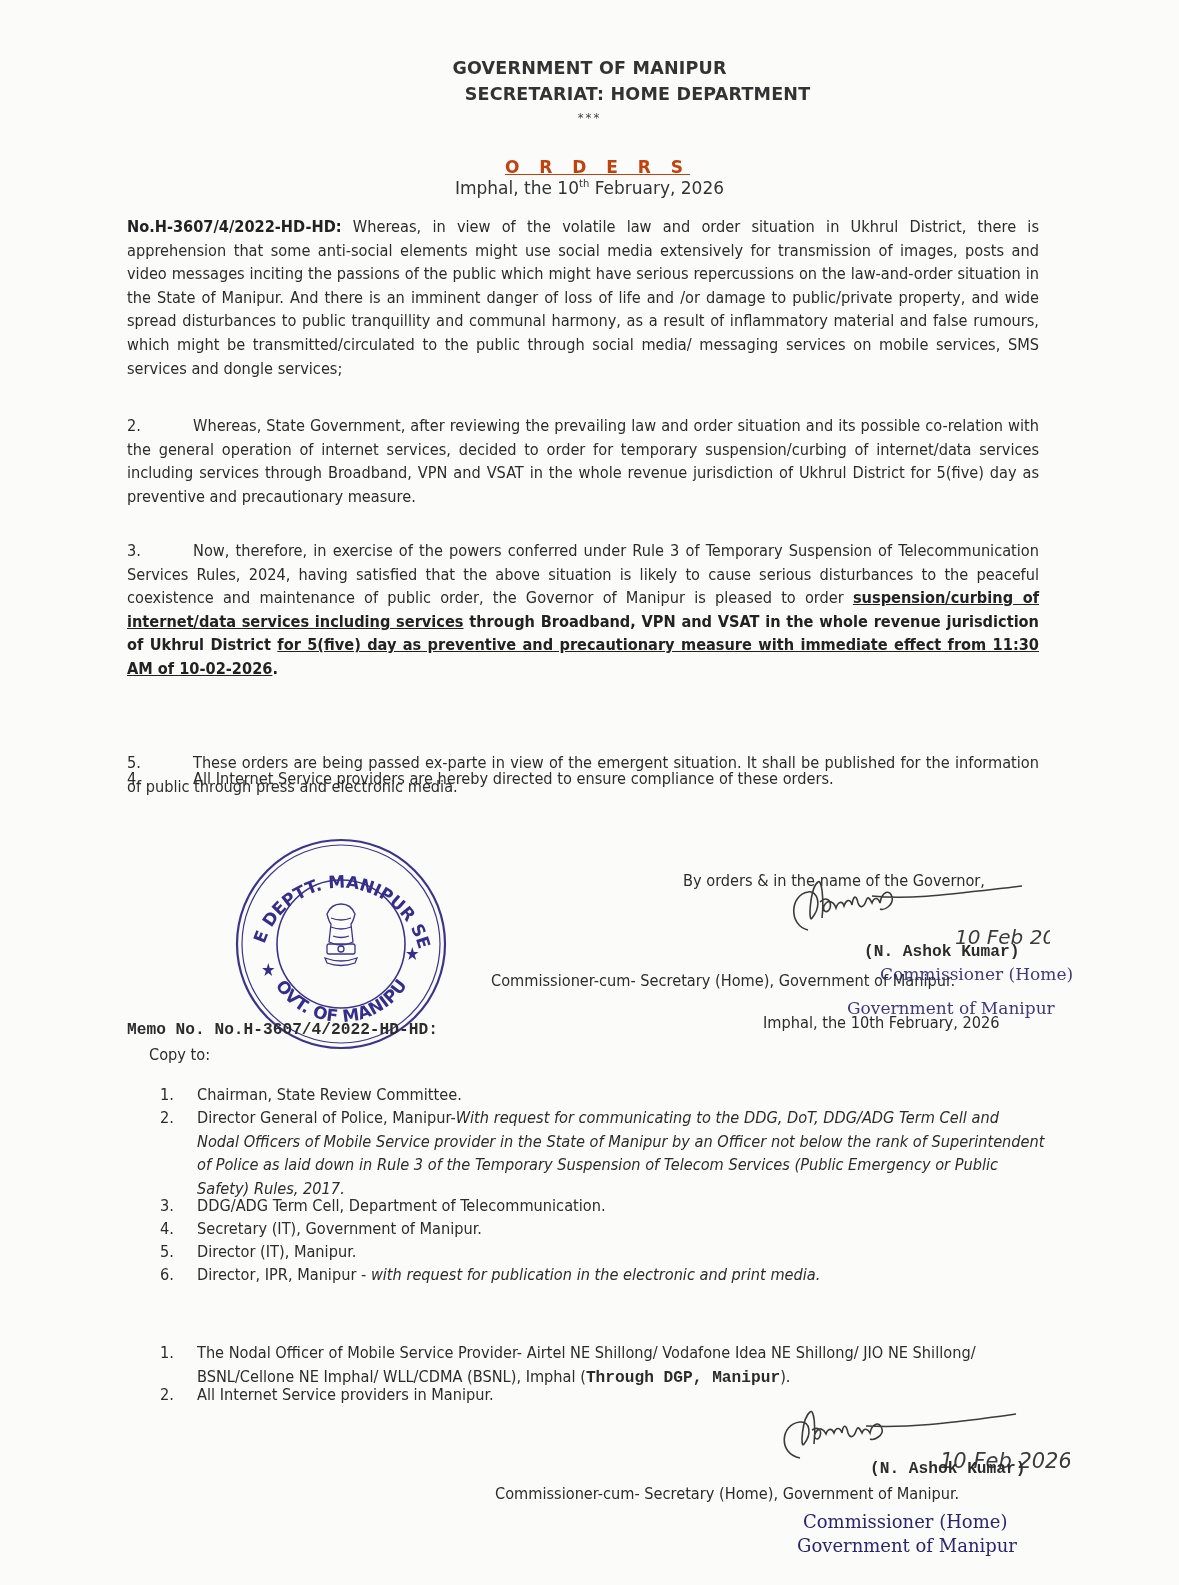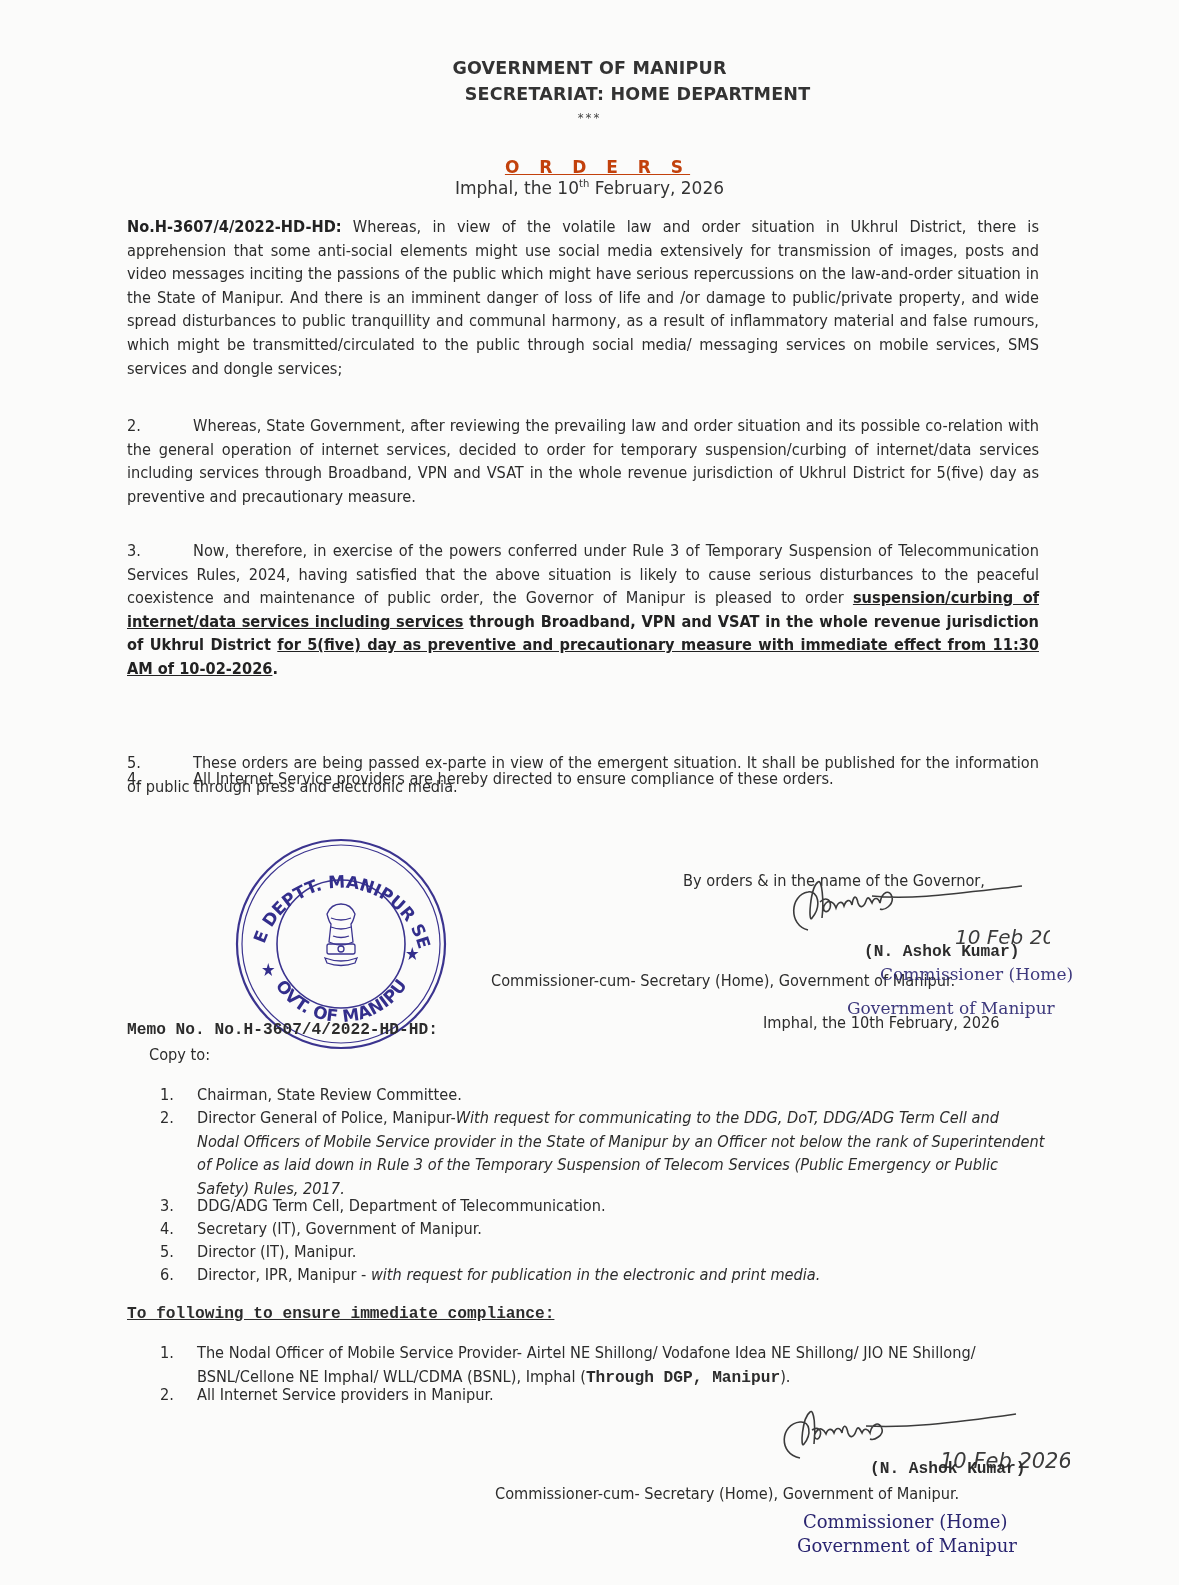--- a/index.html
+++ b/index.html
@@ -128,21 +128,20 @@
   </div>
   <div class="li" style="top:1240px;">
     <span class="n">5.</span>
     <span class="t"><span>Director (IT), Manipur.</span></span>
   </div>
   <div class="li" style="top:1263px;">
     <span class="n">6.</span>
     <span class="t"><span>Director, IPR, Manipur - </span><span class="ital">with request for publication in the electronic and print media.</span></span>
   </div>
 
-  <div class="line bold u" style="left:127px; top:1305px;">To following to ensure immediate compliance:</div>
 
   <div class="li" style="top:1341px; height:48px;">
     <span class="n">1.</span>
     <span class="t"><span>The Nodal Officer of Mobile Service Provider-  Airtel NE Shillong/ Vodafone Idea NE Shillong/ JIO NE Shillong/ BSNL/Cellone NE Imphal/ WLL/CDMA (BSNL), Imphal (</span><b class="bold">Through DGP, Manipur</b><span>).</span></span>
   </div>
   <div class="li" style="top:1383px;">
     <span class="n">2.</span>
     <span class="t"><span>All Internet Service providers in Manipur.</span></span>
   </div>
 

